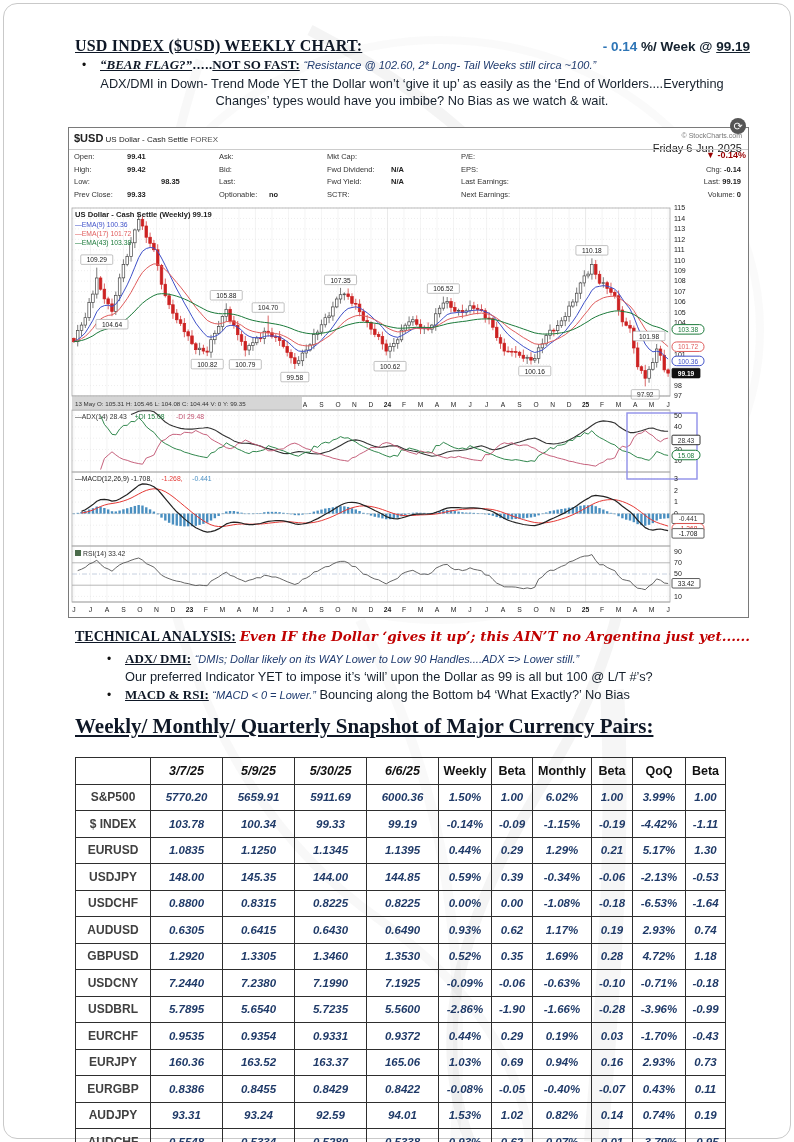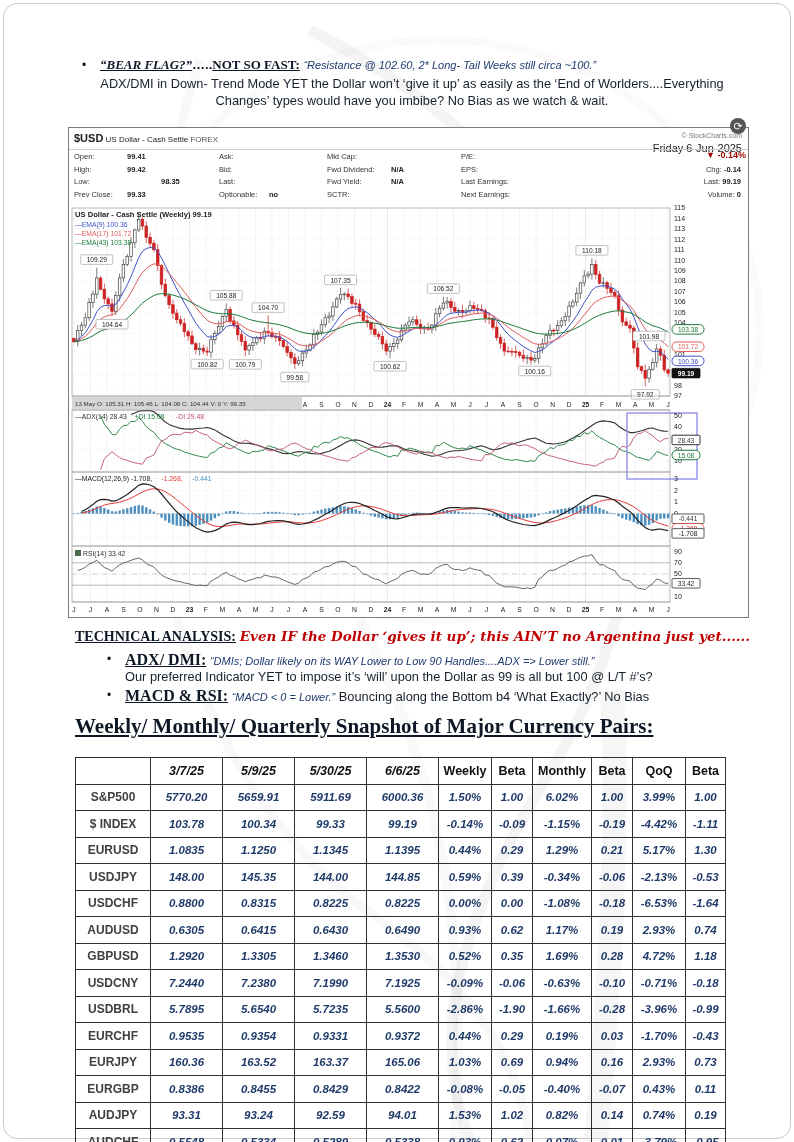--- a/index.html
+++ b/index.html
@@ -38,21 +38,21 @@
   .ch-line{position:absolute;left:0;right:0;top:21px;border-top:.8px solid #ccc;}
   .chart-icon{position:absolute;right:2px;top:-10px;width:16px;height:16px;border-radius:50%;background:#555;
               color:#fff;font-size:11px;line-height:16px;text-align:center;}
   svg text{font-family:"Liberation Sans",sans-serif;}
 
   
   .tech-head{position:absolute;left:75px;top:628px;font-size:14px;}
   .tech-title{font-family:"Liberation Serif",serif;font-weight:bold;text-decoration:underline;color:#0e1726;}
   .red-script{color:#c00000;font-style:italic;font-weight:bold;font-size:13.5px;font-family:"DejaVu Serif",serif;}
   .tech-b{position:absolute;left:125px;font-size:12.8px;}
-  .tech-label{font-family:"Liberation Serif",serif;font-weight:bold;font-size:16px;text-decoration:underline;color:#0e1726;}
+  .tech-label{font-family:"Liberation Serif",serif;font-weight:bold;font-size:13px;text-decoration:underline;color:#0e1726;}
   .tech-body{color:#16202c;}
 
   
   .tbl-head{position:absolute;left:75px;top:714px;font-family:"Liberation Serif",serif;font-weight:bold;
             font-size:21px;color:#0e1726;text-decoration:underline;}
   #fx-table{position:absolute;left:75px;top:757px;border-collapse:collapse;table-layout:fixed;width:650px;}
   #fx-table th,#fx-table td{border:1.6px solid #2e2e2e;height:25.5px;text-align:center;padding:0 2px;overflow:hidden;}
   #fx-table th{font-size:12.5px;color:#111;}
   th.date-h{color:#c00000;font-style:italic;}
   td.pair{color:#404040;font-weight:bold;font-size:12px;text-align:left;padding-left:7px;}
@@ -64,20 +64,24 @@
 <div class="page">
   <svg class="watermark" width="794" height="1142" viewBox="0 0 794 1142">
     <path d="M310,30 C660,210 705,520 545,780 C445,945 435,1050 470,1142" stroke="#8a8a8a" stroke-width="11" fill="none" opacity="0.09"></path>
     <path d="M200,60 C90,400 150,760 380,920 C470,985 520,1060 530,1142" stroke="#8a8a8a" stroke-width="9" fill="none" opacity="0.06"></path>
     <ellipse cx="440" cy="330" rx="320" ry="290" stroke="#8a8a8a" stroke-width="8" fill="none" opacity="0.045"></ellipse>
     <path d="M612,690 C620,840 608,1000 596,1142" stroke="#8a8a8a" stroke-width="24" fill="none" opacity="0.08"></path>
     <path d="M360,620 C430,760 470,900 455,1142" stroke="#8a8a8a" stroke-width="10" fill="none" opacity="0.055"></path>
   </svg>
   <div class="page-border"></div>
 
+  <div class="hdr-row">
+    <span class="doc-title">USD INDEX ($USD) WEEKLY CHART:</span>
+    <span class="hdr-right"><span class="blue-num">- 0.14</span><span> %/ Week @ </span><span class="last-u">99.19</span></span>
+  </div>
 
   <div class="bullet-line">
     <span class="bullet-mark">•</span>
     <span class="bear-flag">“BEAR FLAG?”</span><span class="dots">…..</span><span class="not-so-fast">NOT SO FAST:</span>
     <span class="navy-quote">“Resistance @ 102.60, 2* Long- Tail Weeks still circa ~100.”</span>
   </div>
   <div class="bullet-body">ADX/DMI in Down- Trend Mode YET the Dollar won’t ‘give it up’ as easily as the ‘End of Worlders....Everything Changes’ types would have you imbibe? No Bias as we watch &amp; wait.</div>
 
   <div class="chartbox">
     <div class="chart-icon">⟳</div>

